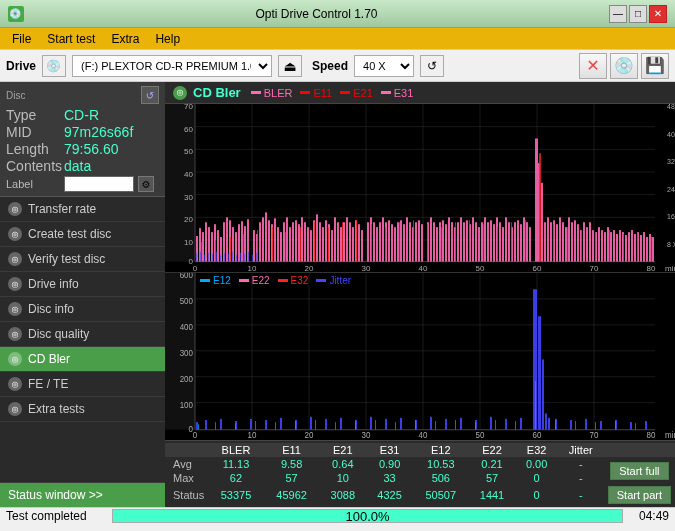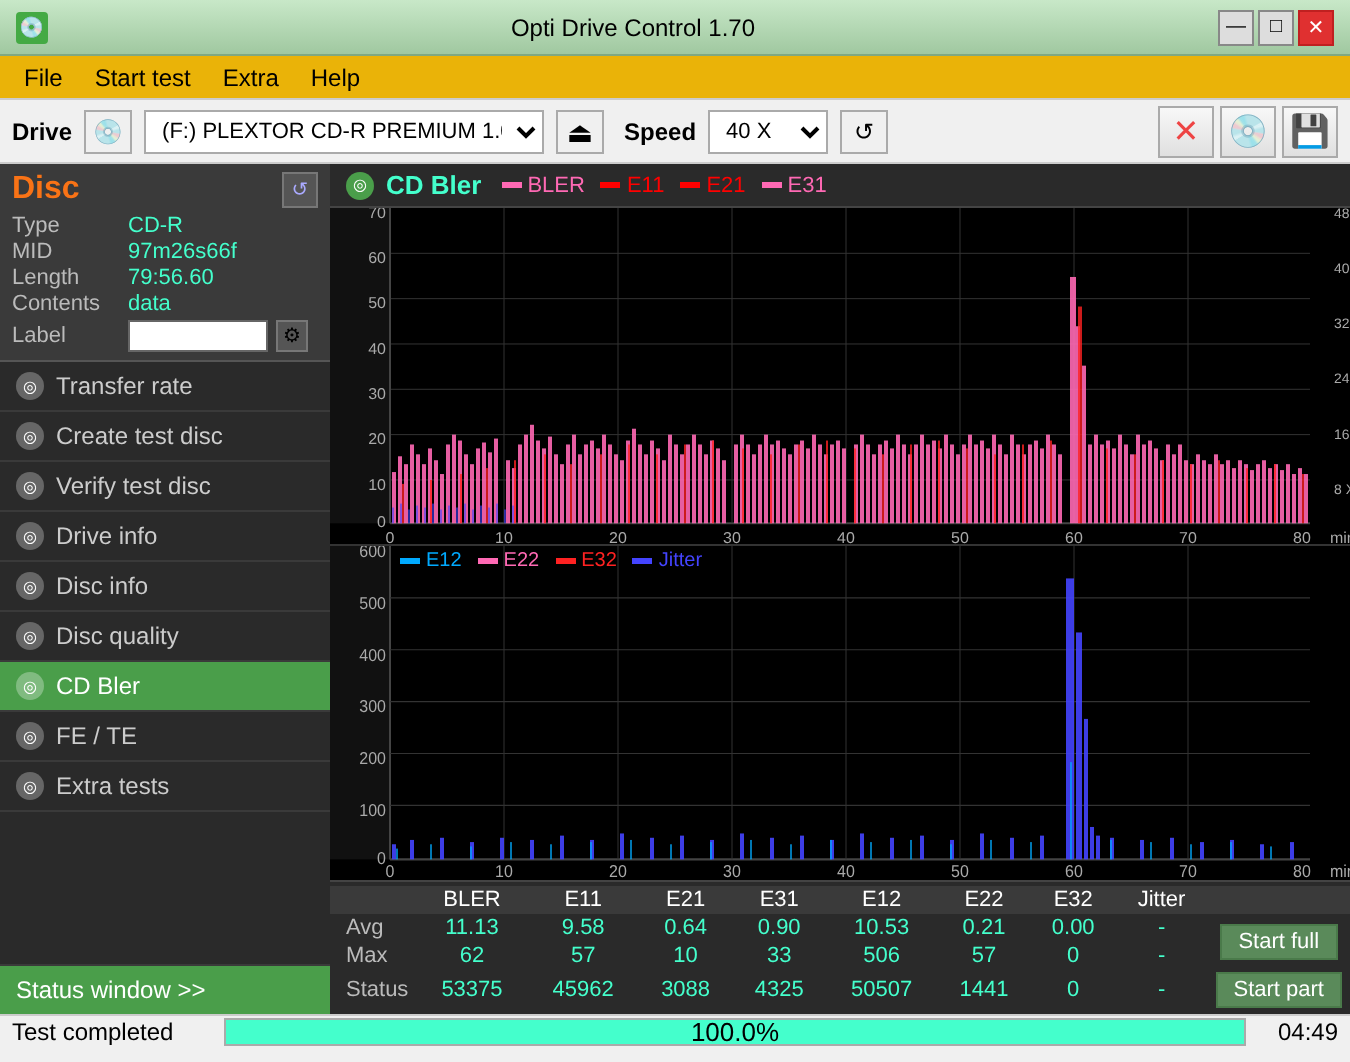--- a/index.html
+++ b/index.html
@@ -76,23 +76,23 @@
       background: #3a3a3a;
       padding: 4px 6px;
       border-bottom: 1px solid #555;
     }
     .disc-header {
       display: flex;
       align-items: center;
       justify-content: space-between;
       margin-bottom: 3px;
     }
-    .disc-title { color: #f97316; font-size: 16px; font-weight: bold; }
+    .disc-title { color: #a3a3a3; font-size: 10px; font-weight: normal; }
     .disc-refresh { width: 18px; height: 18px; background: #555; border: 1px solid #777; display: flex; align-items: center; justify-content: center; cursor: pointer; color: #aaf; font-size: 10px; }
-    .disc-row { display: flex; font-size: 11px; margin-bottom: 1px; }
+    .disc-row { display: flex; font-size: 14px; margin-bottom: 1px; }
     .disc-key { color: #bbb; width: 58px; }
     .disc-val { color: #4fc; }
     .label-row { display: flex; align-items: center; gap: 4px; font-size: 11px; margin-top: 2px; }
     .label-key { color: #bbb; width: 54px; }
     .label-input { width: 70px; height: 16px; font-size: 10px; border: 1px solid #666; background: white; padding: 0 2px; }
     .label-gear { width: 16px; height: 16px; background: #555; border: 1px solid #777; display: flex; align-items: center; justify-content: center; cursor: pointer; font-size: 10px; }
     
     
     .nav-item {
       display: flex;

